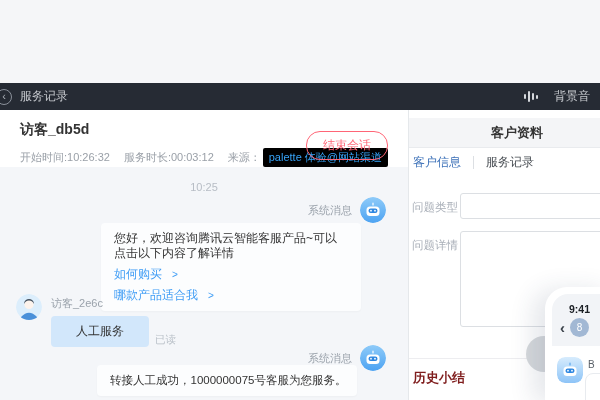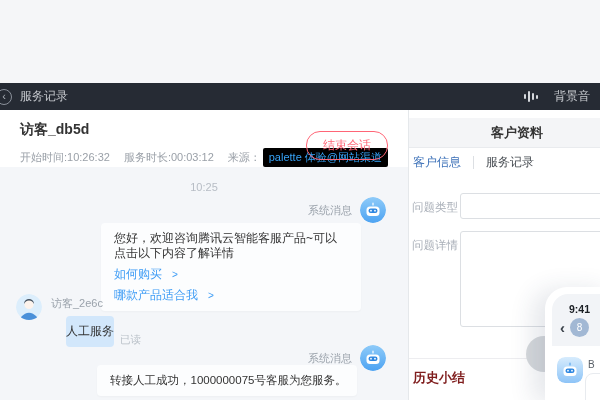--- a/index.html
+++ b/index.html
@@ -50,21 +50,21 @@
   .sys-bubble.first { top:56px; right:47px; }
   .sys-bubble.second { top:198px; right:51px; font-size:11.5px; white-space:nowrap; }
   .bubble-link { margin-top:6px; color:#3e9cf5; cursor:pointer; display:flex; align-items:center; gap:10px; }
   .bubble-link .chev { font-size:10px; }
 
   .visitor-group { position:absolute; left:16px; top:127px; display:flex; gap:9px; }
   .person-avatar { width:26px; height:26px; border-radius:50%; overflow:hidden; flex:0 0 auto; }
   .visitor-body { display:flex; flex-direction:column; }
   .visitor-name { font-size:11px; color:#9aa2ab; margin-top:2px; }
   .visitor-line { display:flex; align-items:flex-end; gap:6px; margin-top:5px; }
-  .visitor-bubble { background:#d2e7fb; padding:8px 0;margin-left:15px; }
+  .visitor-bubble { background:#d2e7fb; padding:8px 25px; }
   .read-status { font-size:10.5px; color:#b9c0c8; }
 
   
   .panel { flex:1; background:#fff; border-left:1px solid #e5e8eb; position:relative; }
   .panel-header { margin-top:8px; height:30px; background:#f4f5f7; border-bottom:1px solid #e9ebee;
     display:flex; align-items:center; justify-content:center; position:relative; }
   .panel-title { font-size:13px; font-weight:bold; color:#333; }
   .panel-header::after { content:""; position:absolute; right:6px; top:7px; width:1px; height:16px; background:#dcdfe3; }
   .tabs { display:flex; align-items:center; height:29px; padding-left:4px; font-size:12px; }
   .tab { cursor:pointer; }

